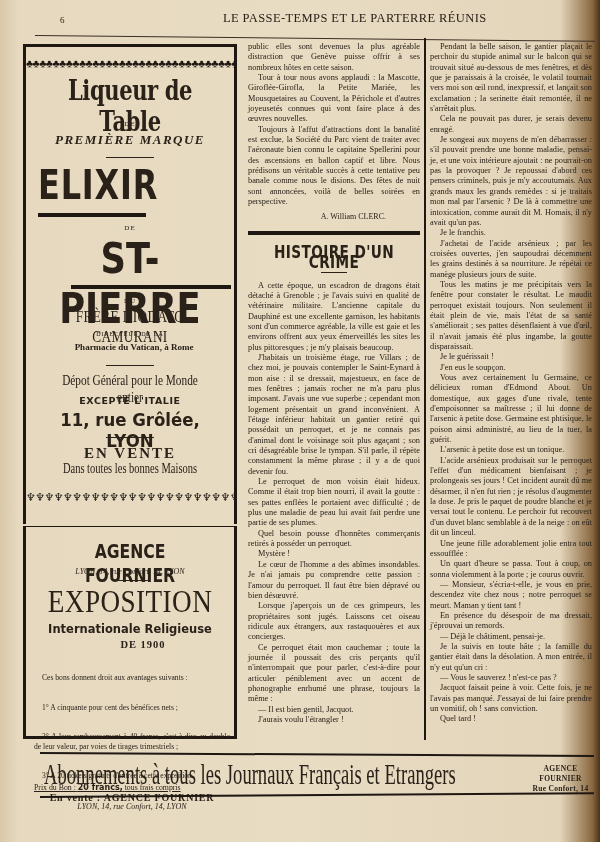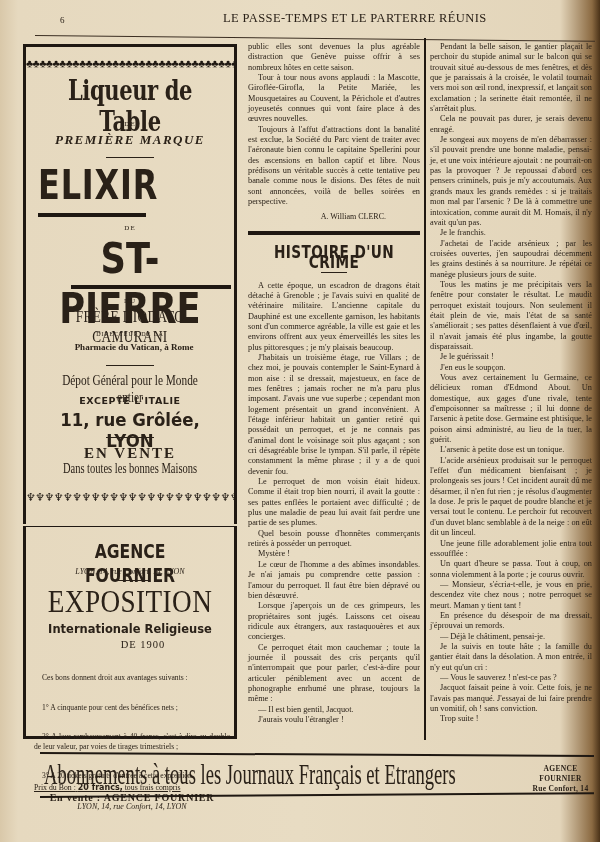--- a/index.html
+++ b/index.html
@@ -55,21 +55,21 @@
   .depot { font-size: 14.5px; transform: scaleX(0.78); }
   .except { font-family: "DejaVu Sans", sans-serif; font-size: 9.5px; font-weight: bold; letter-spacing: 0.6px; }
   .addr { font-family: "DejaVu Sans", sans-serif; font-size: 18px; font-weight: bold; transform: scaleX(0.92); }
   .envente { font-size: 15px; font-weight: bold; letter-spacing: 2px; }
   .dans { font-size: 15px; transform: scaleX(0.7); }
 
   .agence { font-family: "DejaVu Sans", sans-serif; font-weight: bold; font-size: 20px; transform: scaleX(0.78); }
   .agence-addr { font-style: italic; font-size: 8px; }
   .expo { font-size: 32px; transform: scaleX(0.85); letter-spacing: 0.5px; }
   .intl { font-family: "DejaVu Sans", sans-serif; font-weight: bold; font-size: 12.5px; transform: scaleX(0.92); }
-  .de1900 { font-weight: normal; font-size: 10.5px; letter-spacing: 1px; padding-left: 26px; }
+  .de1900 { font-weight: bold; font-size: 10.5px; letter-spacing: 1px; padding-left: 26px; }
   .ad-body { position: absolute; left: 8px; width: 196px; font-size: 7.6px; line-height: 9.6px; text-align: justify; }
   .ad-body p { text-indent: 8px; margin-top: 20px; }
   .price { text-align: left; font-size: 7.8px; text-decoration: underline; }
   .price b { font-family: "DejaVu Sans", sans-serif; font-size: 8px; }
   .envente2 { font-weight: bold; font-size: 10px; letter-spacing: 0.8px; }
   .agence-addr2 { font-style: italic; font-size: 8px; }
 
   
   .col { position: absolute; font-size: 8.3px; line-height: 10.35px; text-align: justify; hyphens: manual; }
   .col p { text-indent: 10px; }
@@ -190,21 +190,21 @@
     <p>L'arsenic à petite dose est un tonique.</p>
     <p>L'acide arsénieux produisait sur le perroquet l'effet d'un médicament bienfaisant ; je prolongeais ses jours ! Cet incident aurait dû me désarmer, il n'en fut rien ; je résolus d'augmenter la dose. Je pris le paquet de poudre blanche et je versai tout le contenu. Le perchoir fut recouvert d'un duvet blanc semblable à de la neige : on eût dit un linceul.</p>
     <p>Une jeune fille adorablement jolie entra tout essoufflée :</p>
     <p>Un quart d'heure se passa. Tout à coup, on sonna violemment à la porte ; je courus ouvrir.</p>
     <p>— Monsieur, s'écria-t-elle, je vous en prie, descendez vite chez nous ; notre perroquet se meurt. Maman y tient tant !</p>
     <p>En présence du désespoir de ma dressait, j'éprouvai un remords.</p>
     <p>— Déjà le châtiment, pensai-je.</p>
     <p>Je la suivis en toute hâte ; la famille du gantier était dans la désolation. A mon entrée, il n'y eut qu'un cri :</p>
     <p>— Vous le sauverez ! n'est-ce pas ?</p>
     <p>Jacquot faisait peine à voir. Cette fois, je ne l'avais pas manqué. J'essayai de lui faire prendre un vomitif, oh ! sans conviction.</p>
-    <p>Trop suite !</p>
+    <p>Quel tard !</p>
   </div>
 
   <div class="footer">
     <div class="footer-rule-top"></div>
     <div class="footer-text">Abonnements à tous les Journaux Français et Etrangers</div>
     <div class="footer-agency">
       <div>AGENCE FOURNIER</div>
       <div>Rue Confort, 14</div>
     </div>
     <div class="footer-rule-bot"></div>

